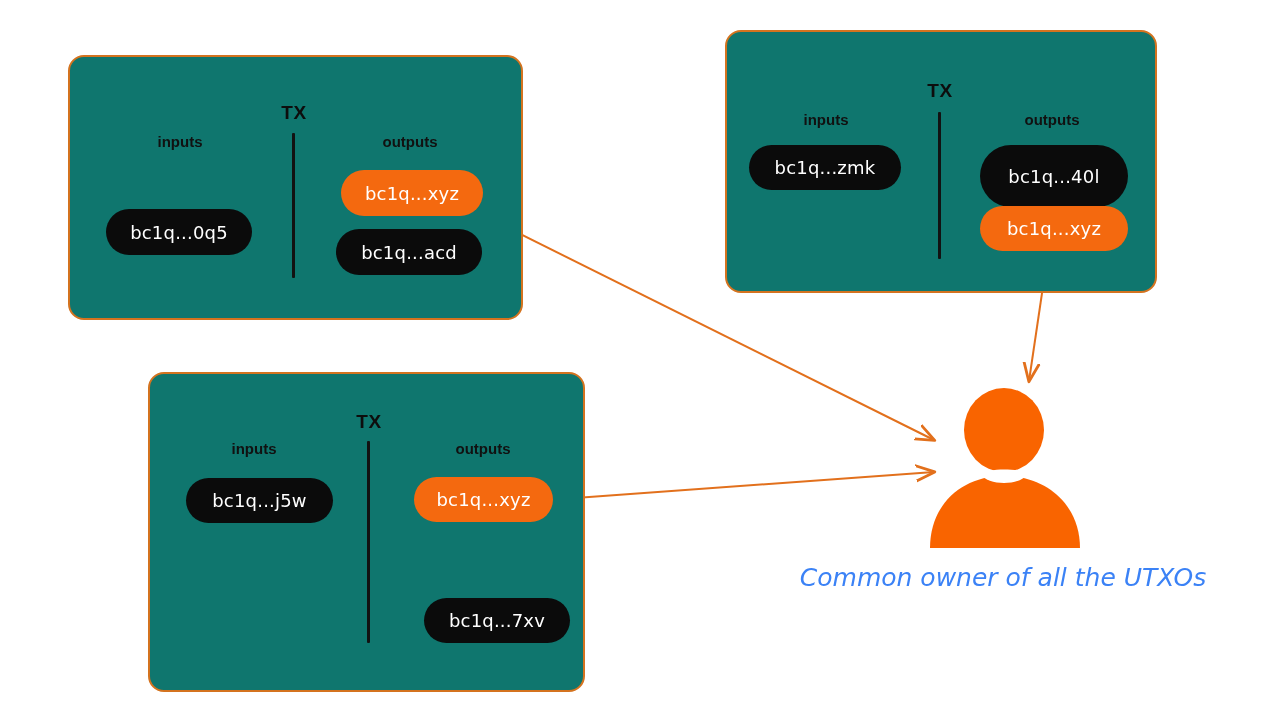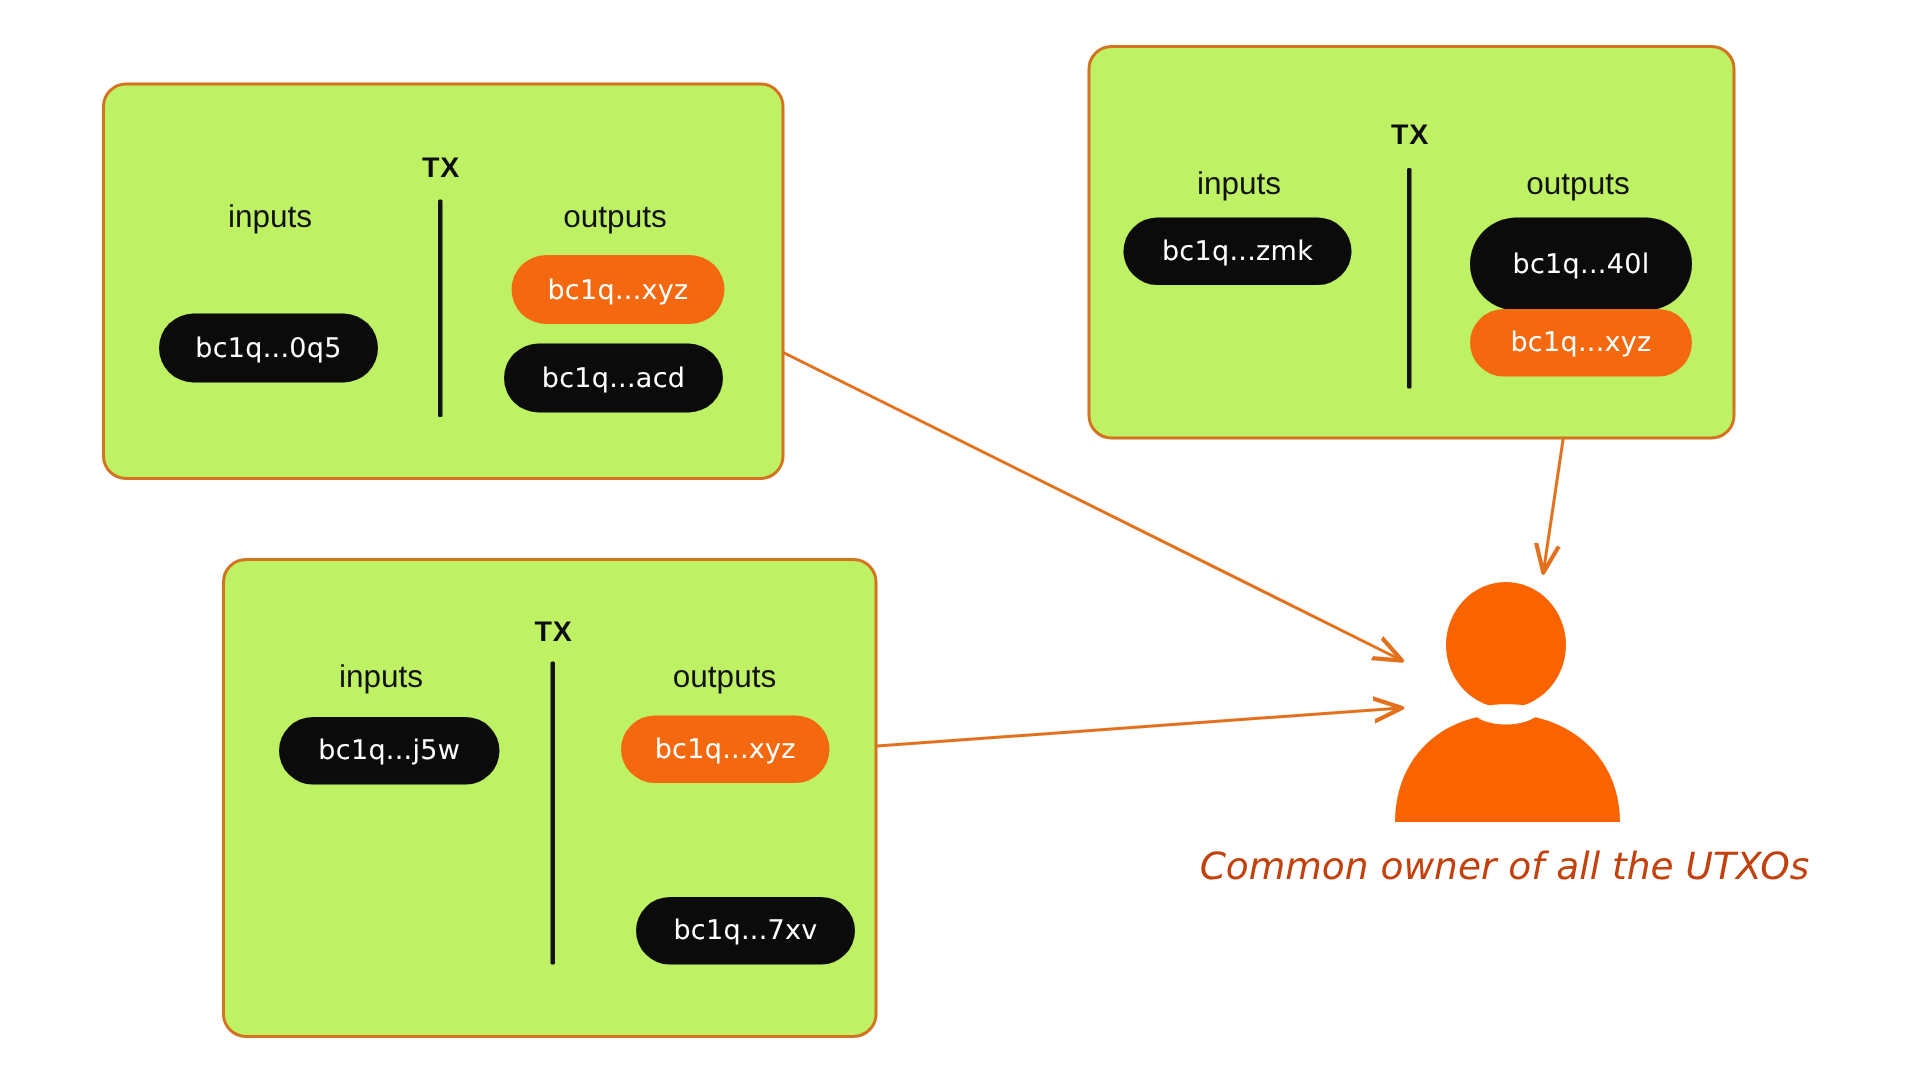--- a/index.html
+++ b/index.html
@@ -15,21 +15,21 @@
     overflow: hidden;
     font-family: "Liberation Sans", "DejaVu Sans", sans-serif;
   }
 
   
   .tx-box {
     position: absolute;
     box-sizing: border-box;
     border: 2px solid #D4731F;
     border-radius: 16px;
-    background: #bef264;
+    background: #0f766e;
   }
 
   .tx-label {
     position: absolute;
     font-size: 19px;
     font-weight: bold;
     color: #0d0d0d;
     letter-spacing: 0.5px;
     transform: translateX(-50%);
     white-space: nowrap;
@@ -37,22 +37,22 @@
 
   .divider {
     position: absolute;
     width: 3px;
     background: #121212;
     border-radius: 1px;
   }
 
   .col-label {
     position: absolute;
-    font-size: 21px;
-    font-weight: 400;
+    font-size: 15px;
+    font-weight: 700;
     color: #111111;
     transform: translateX(-50%);
     white-space: nowrap;
   }
 
   .pill {
     position: absolute;
     box-sizing: border-box;
     display: flex;
     align-items: center;
@@ -83,21 +83,21 @@
     left: 925px;
     top: 388px;
     width: 160px;
     height: 165px;
   }
 
   .caption {
     position: absolute;
     font-style: italic;
     font-size: 25px;
-    color: #c2410c;
+    color: #3b82f6;
     white-space: nowrap;
     transform: translateX(-50%);
     font-family: "DejaVu Sans", "Liberation Sans", sans-serif;
   }
 </style>
 </head>
 <body>
 
 <div id="canvas">
 

